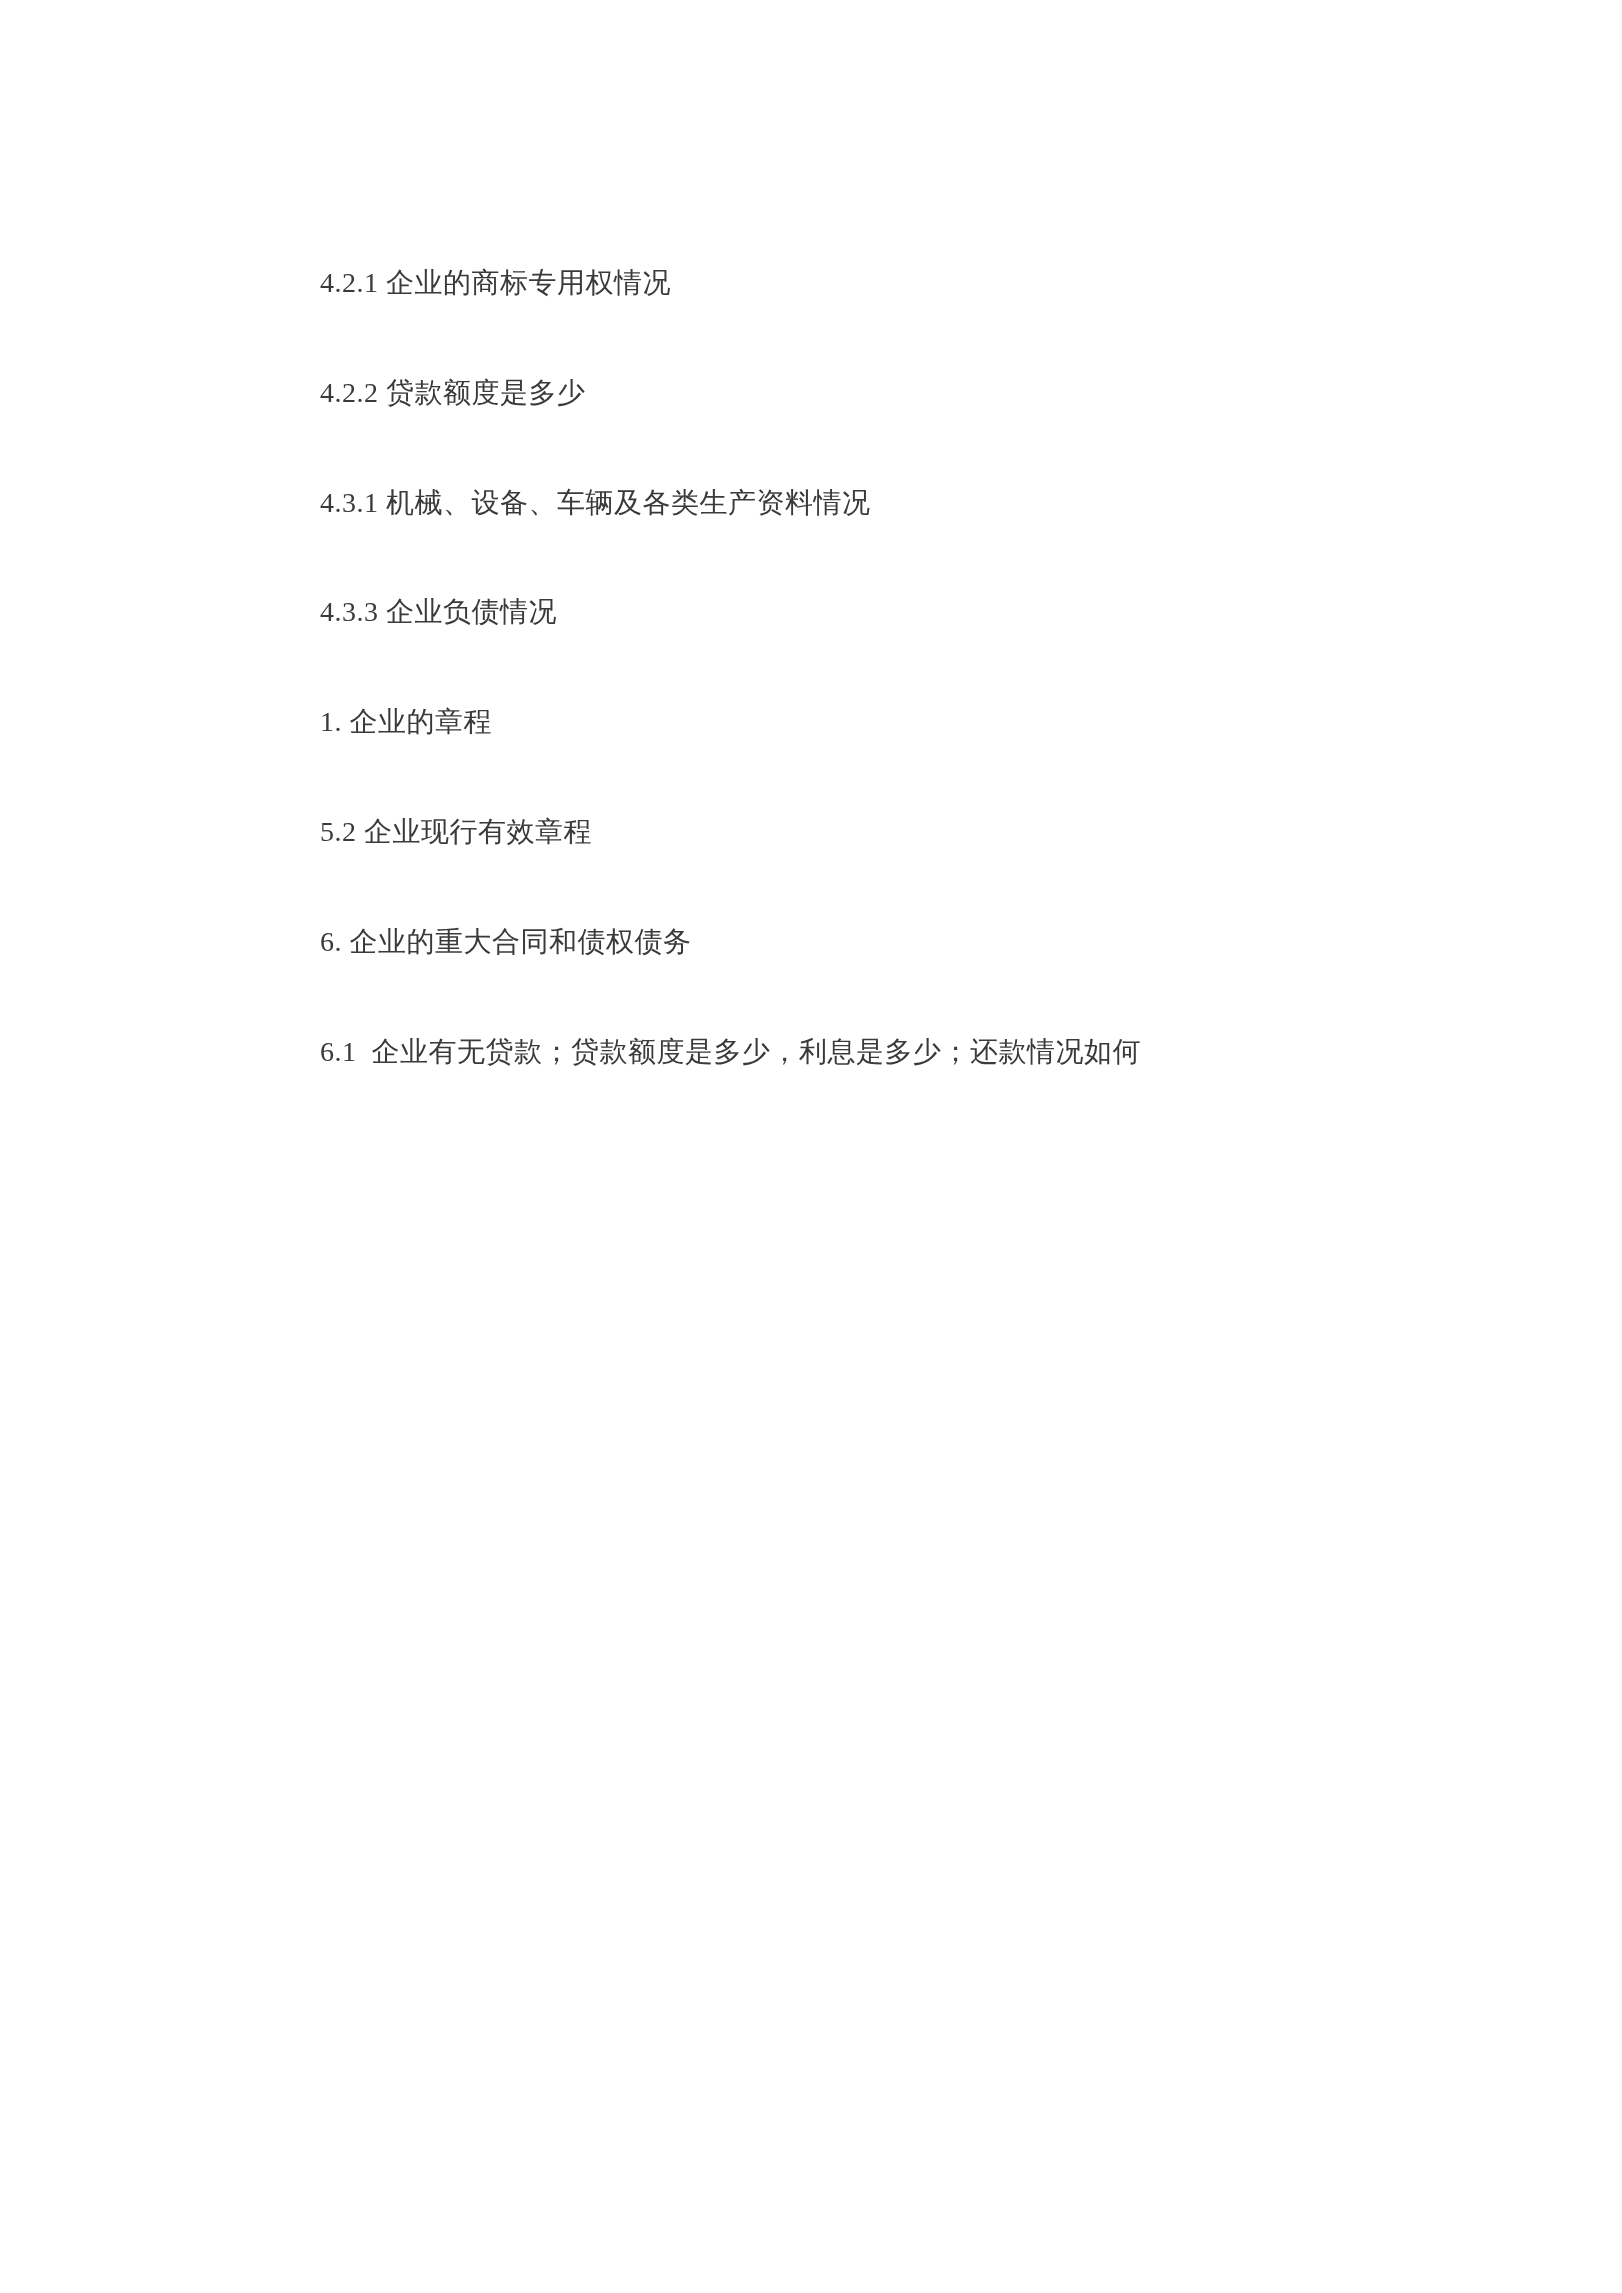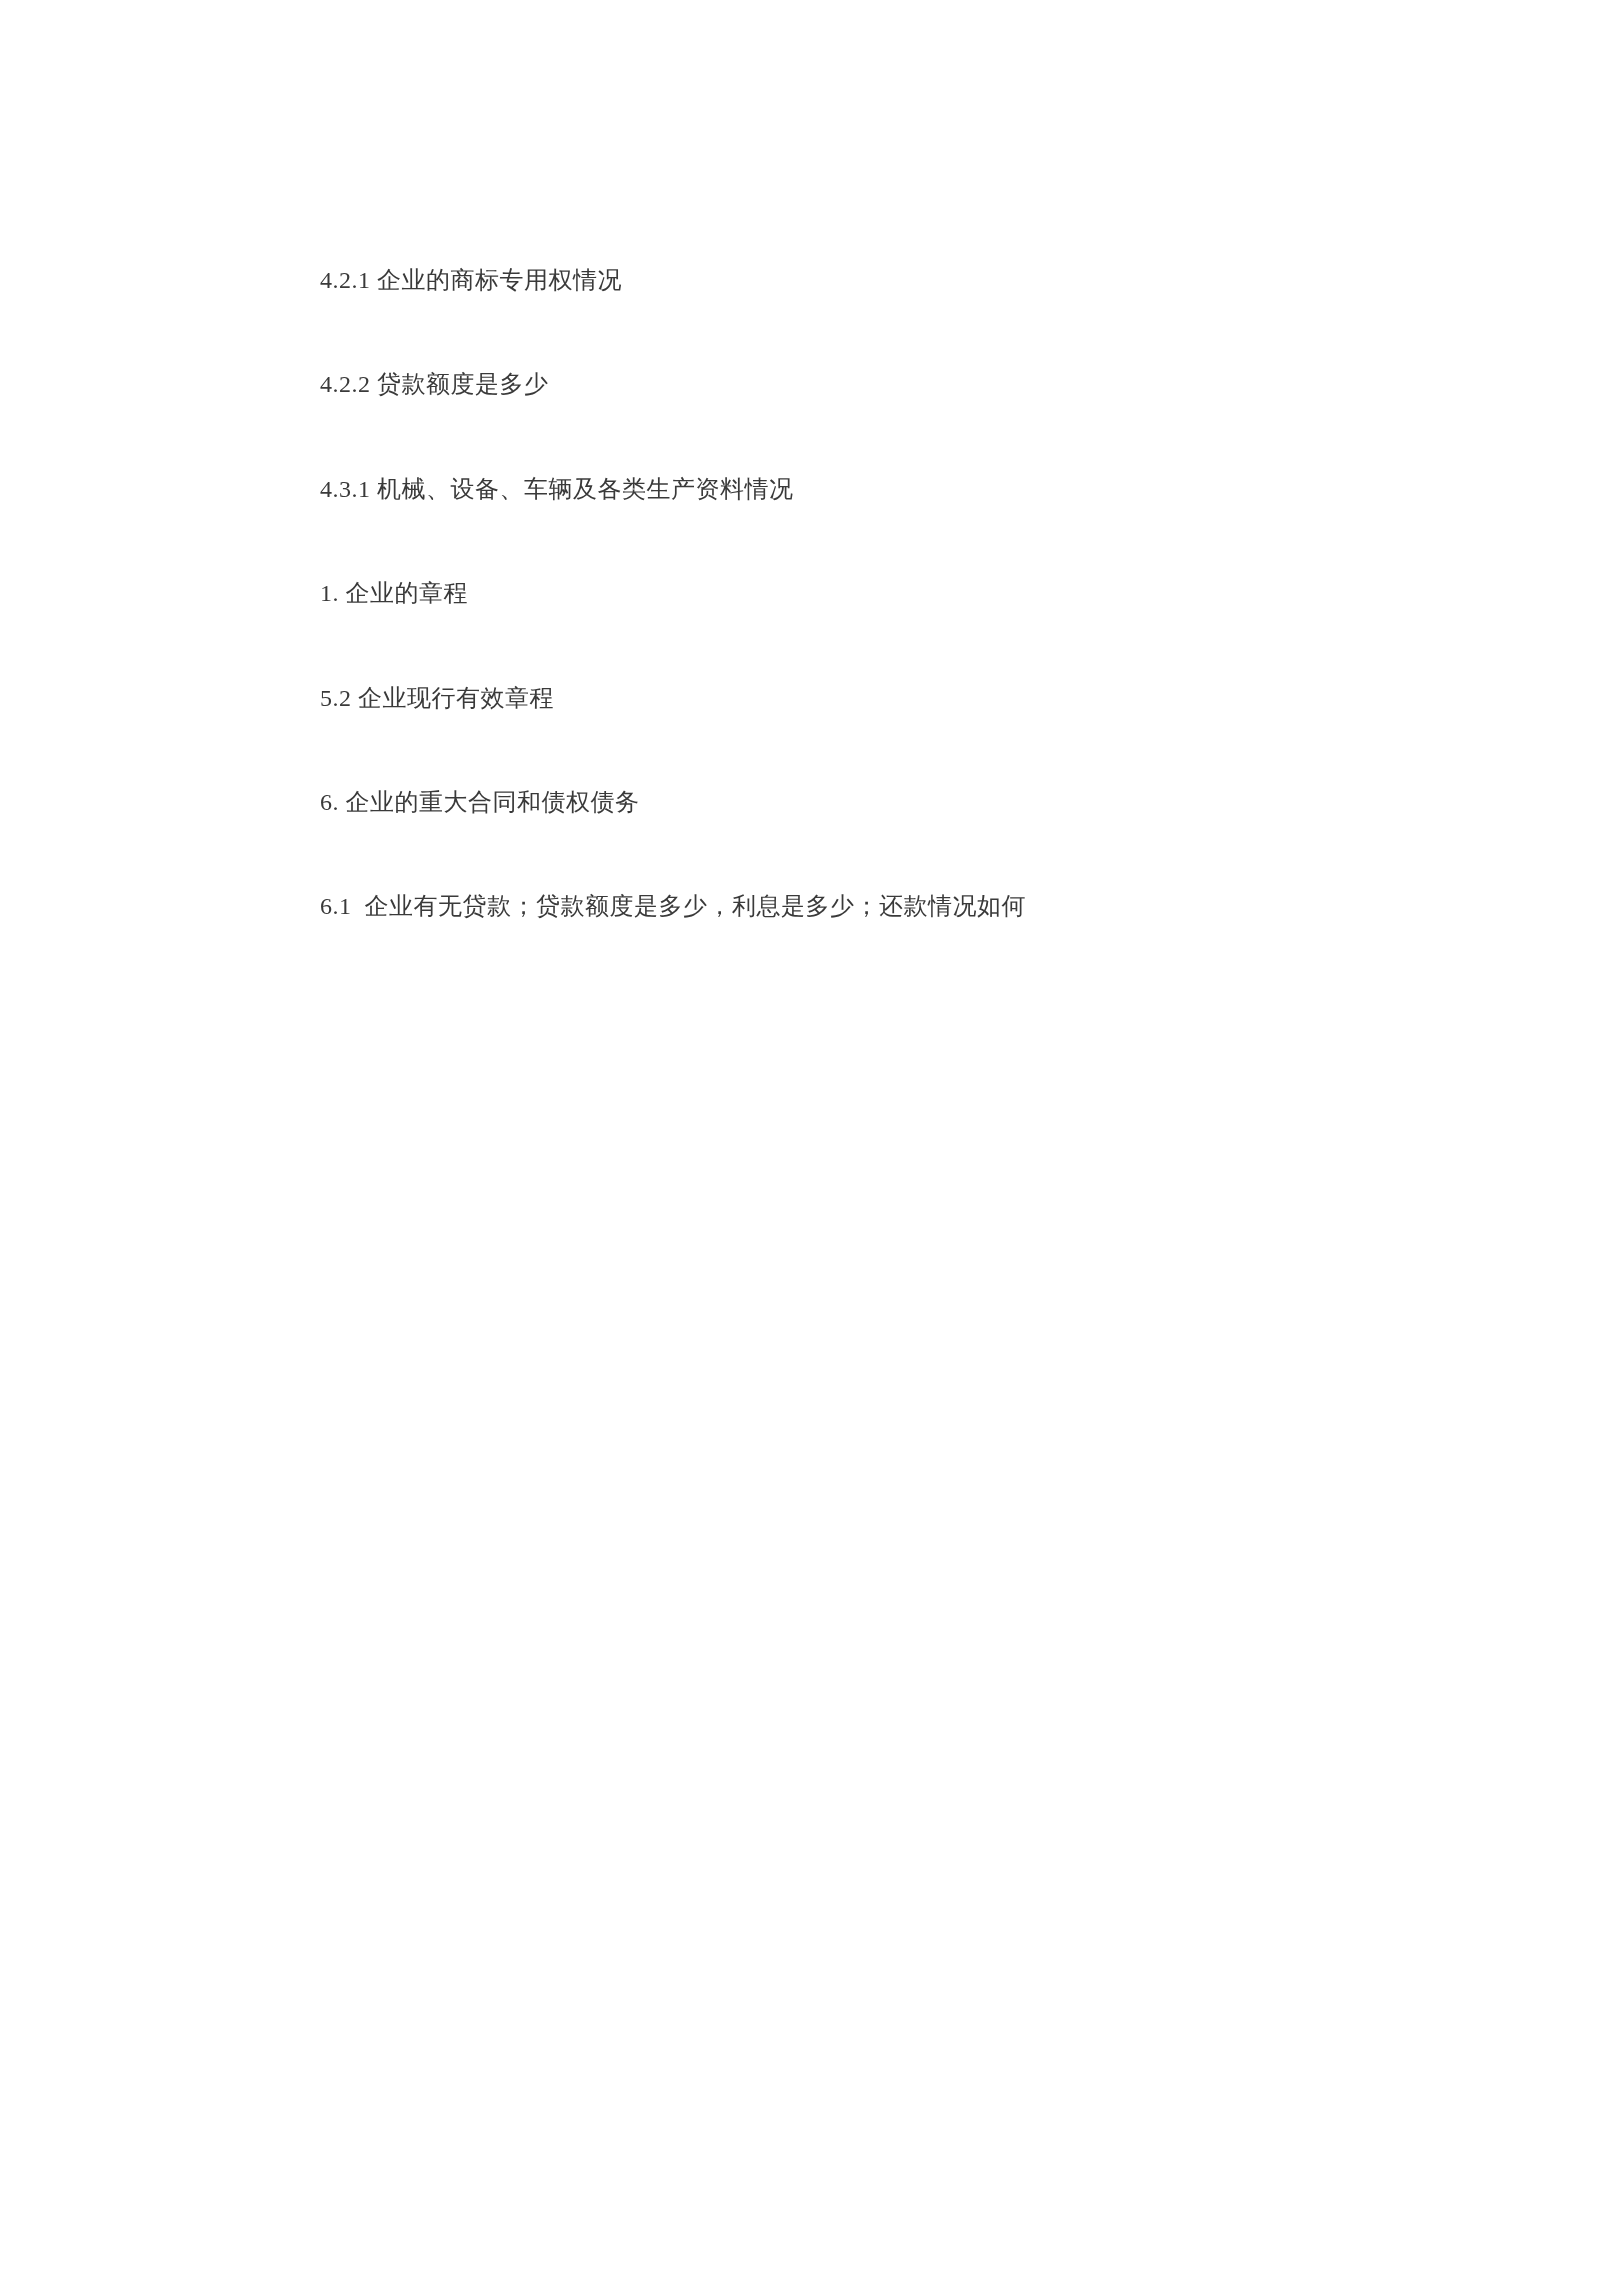--- a/index.html
+++ b/index.html
@@ -15,38 +15,39 @@
     font-family: "Liberation Serif", "DejaVu Serif", serif;
     box-sizing: border-box;
   }
   .doc-body {
     position: absolute;
     left: 320px;
     top: 264px;
     width: 1073px;
   }
   .line {
-    font-size: 24px;
+    font-size: 28px;
     line-height: 1.35;
     color: #3a3a3a;
     letter-spacing: 0.5px;
     margin: 0 0 72px 0;
     white-space: pre;
   }
   .line:last-child {
     margin-bottom: 16px;
   }
 </style>
 </head>
 <body>
 
 <div class="page">
   <div class="doc-body">
     <p class="line">4.2.1 企业的商标专用权情况</p>
     <p class="line">4.2.2 贷款额度是多少</p>
     <p class="line">4.3.1 机械、设备、车辆及各类生产资料情况</p>
+    <p class="line">4.3.3 企业负债情况</p>
     <p class="line">1. 企业的章程</p>
     <p class="line">5.2 企业现行有效章程</p>
     <p class="line">6. 企业的重大合同和债权债务</p>
     <p class="line">6.1  企业有无贷款；贷款额度是多少，利息是多少；还款情况如何</p>
   </div>
 </div>
 
 
 </body></html>

